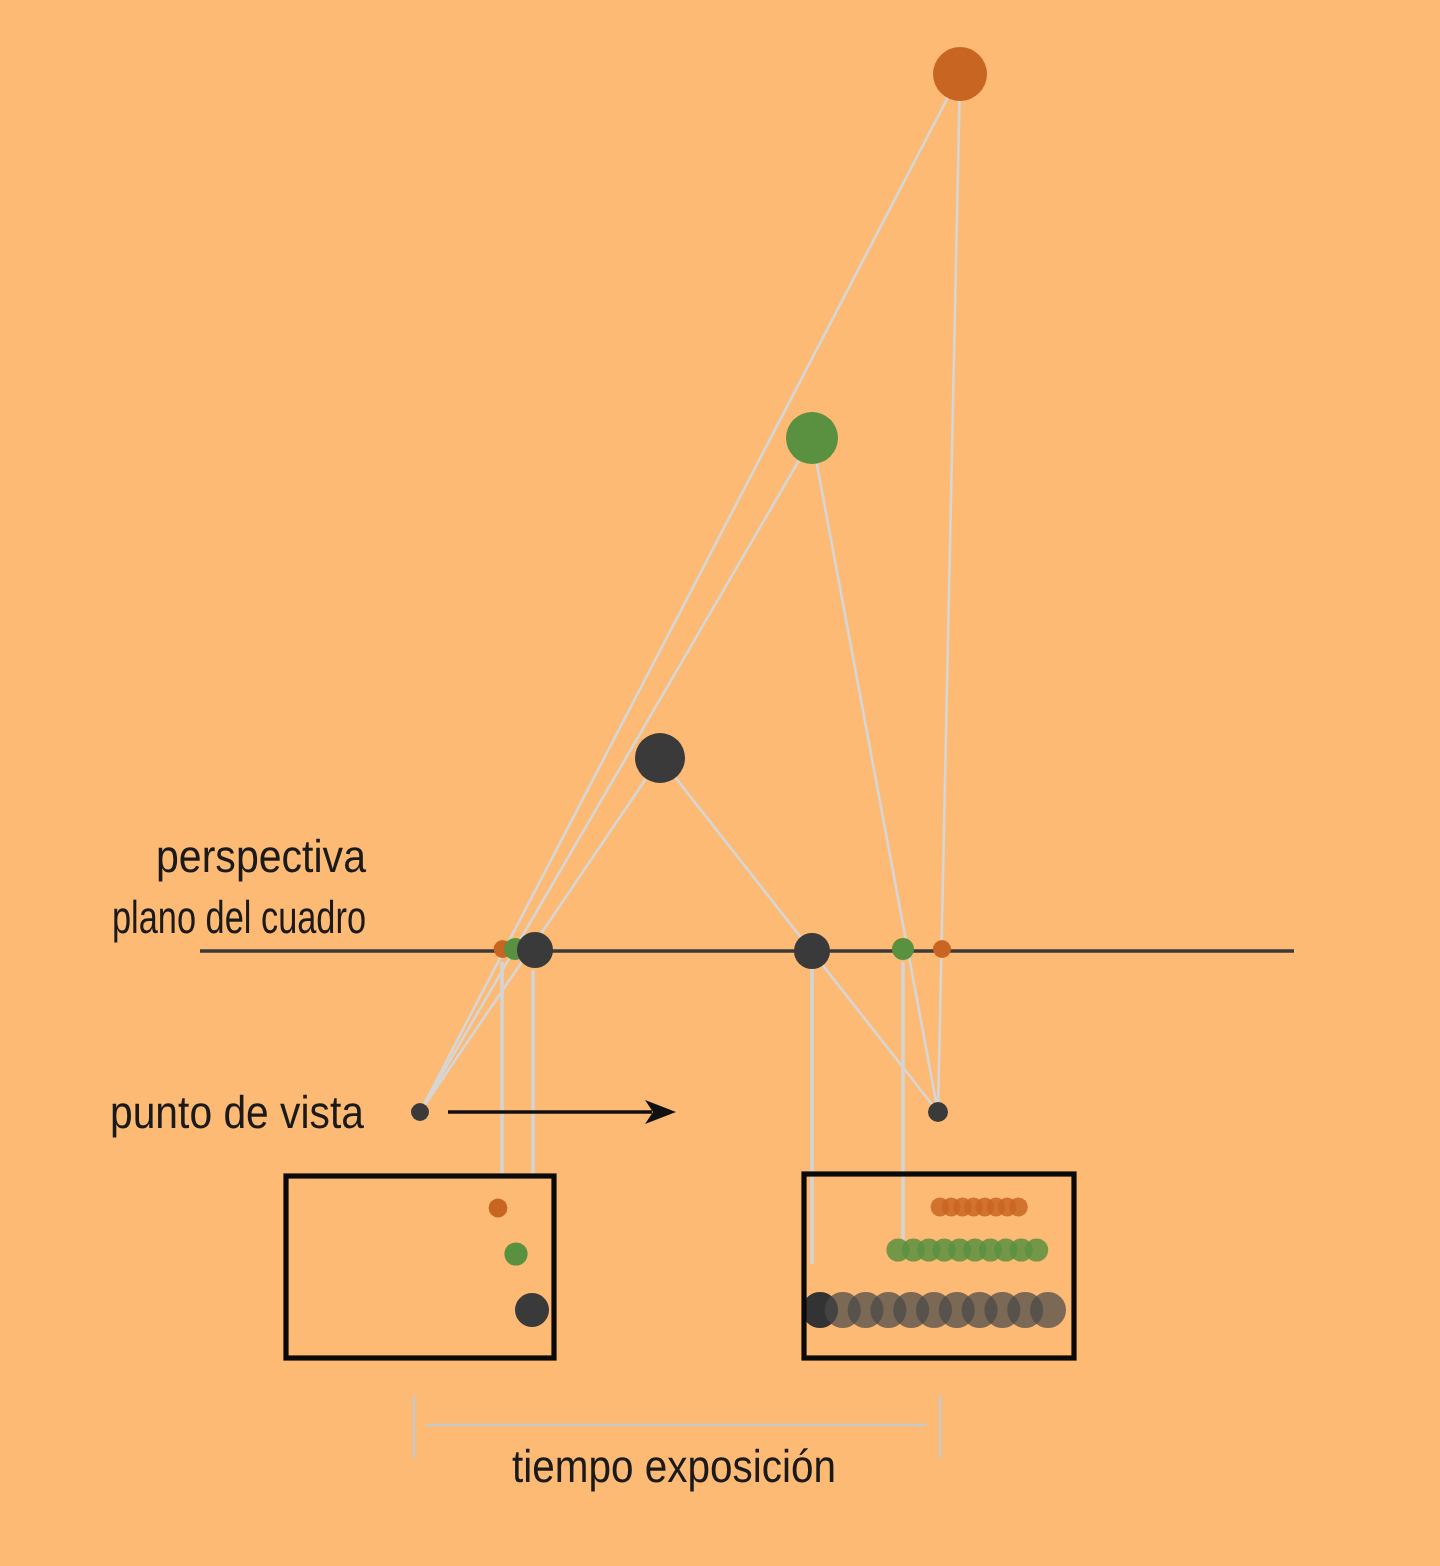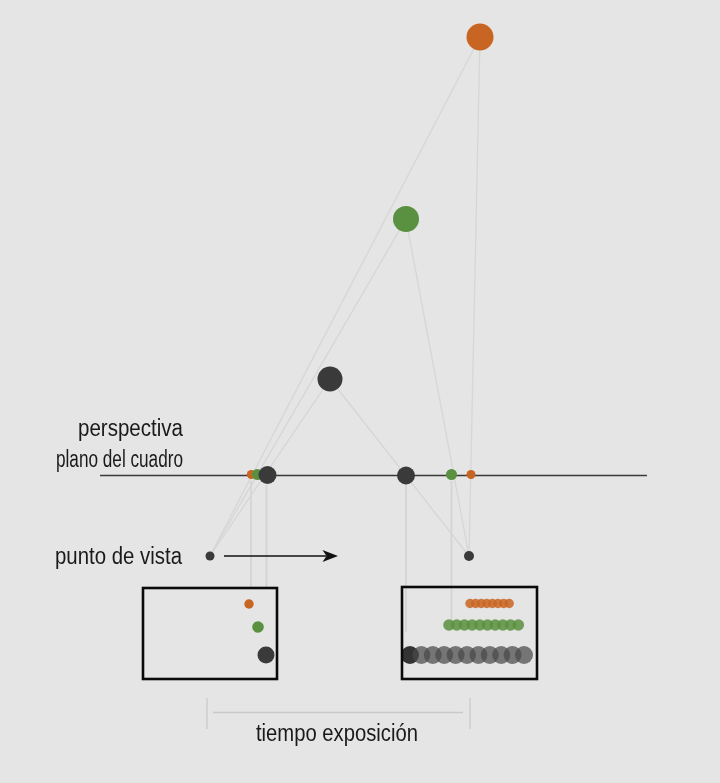--- a/index.html
+++ b/index.html
@@ -1,20 +1,20 @@
 <!DOCTYPE html>
 <html><head>
 <meta charset="utf-8">
 <style>
   html, body { margin: 0; padding: 0; background: #ffffff; }
   .figure-wrap {
     position: relative;
     width: 720px;
     height: 783px;
-    background: #e5e5e5;
+    background: #fdba74;
     overflow: hidden;
   }
   svg text {
     font-family: "Liberation Sans", "DejaVu Sans", sans-serif;
     fill: #1a1a1a;
   }
   .label { font-size: 23px; }
 </style>
 </head>
 <body>

